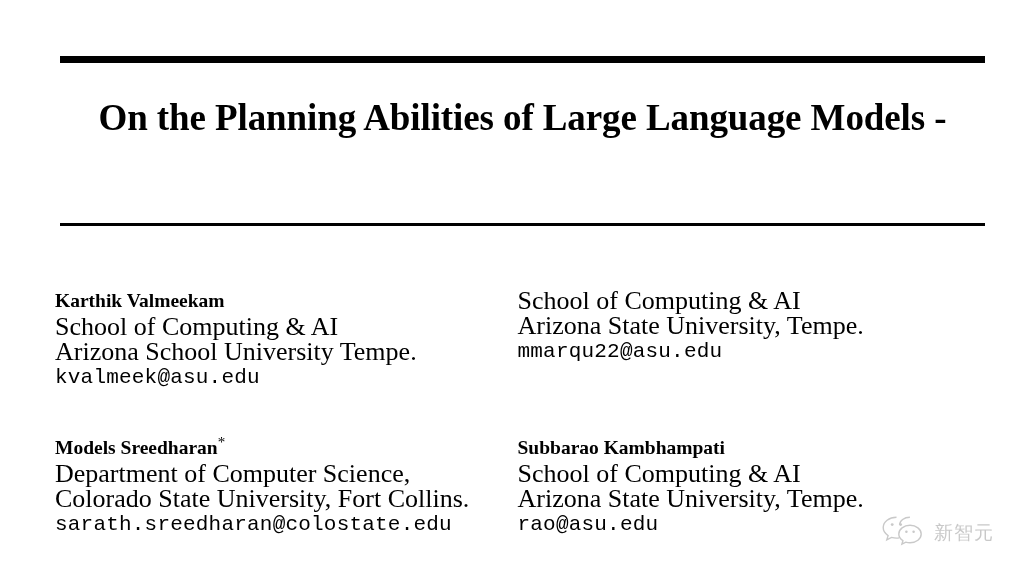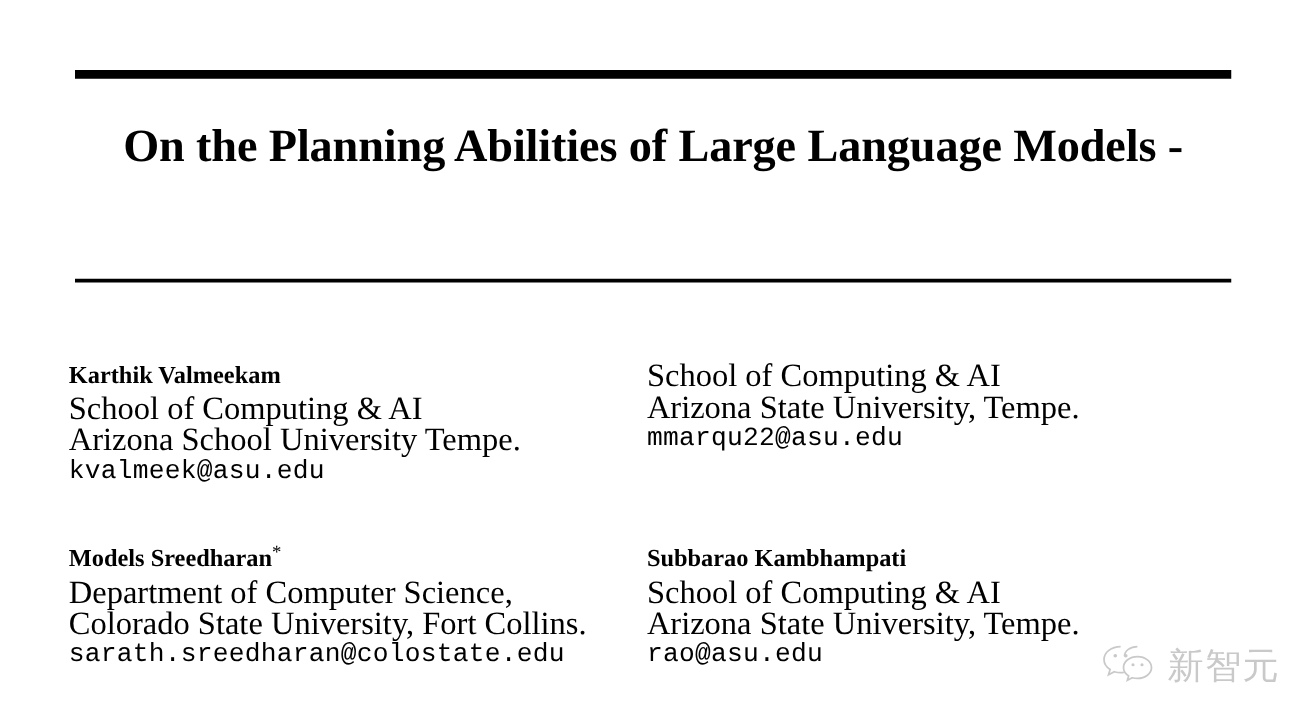--- a/index.html
+++ b/index.html
@@ -115,21 +115,21 @@
     gap: 8px;
     opacity: 1;
   }
   .wechat-icon {
     width: 46px;
     height: 36px;
     flex: 0 0 auto;
   }
   .watermark-text {
     font-family: "DejaVu Sans", "Liberation Sans", sans-serif;
-    font-size: 29px;
+    font-size: 19px;
     line-height: 28px;
     color: #c9c9c9;
     white-space: nowrap;
     letter-spacing: 1px;
   }
 </style>
 </head>
 <body>
 
 <div class="page">

